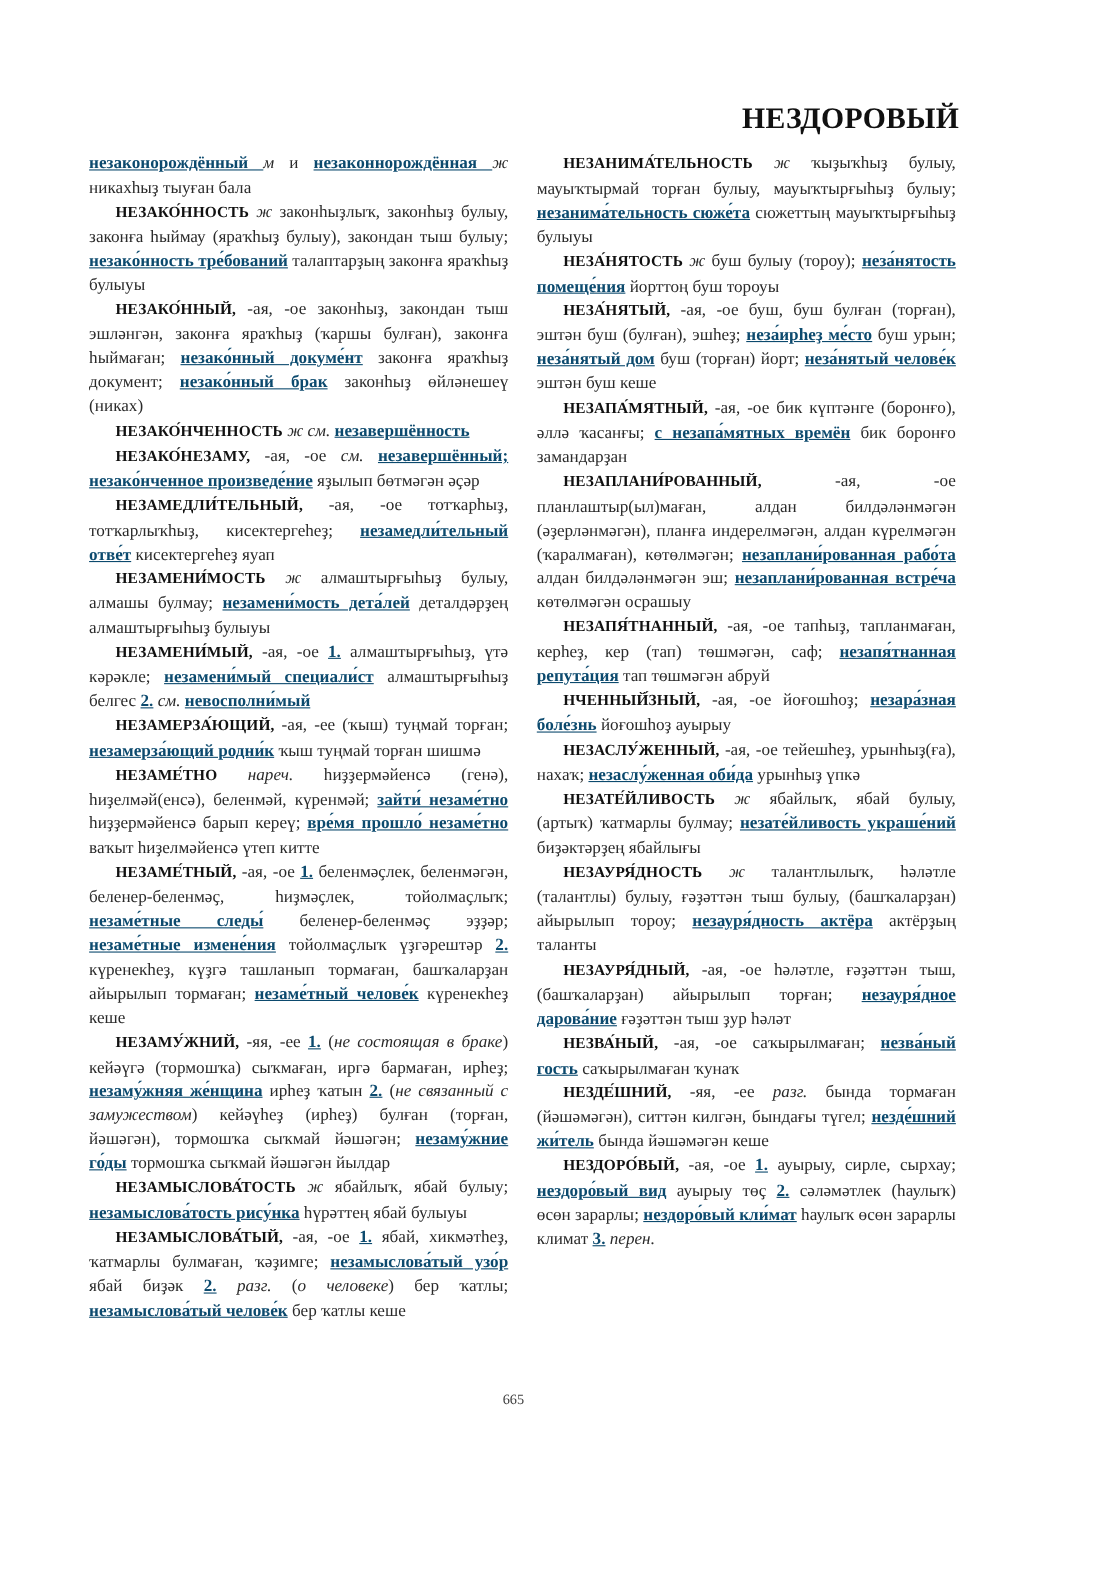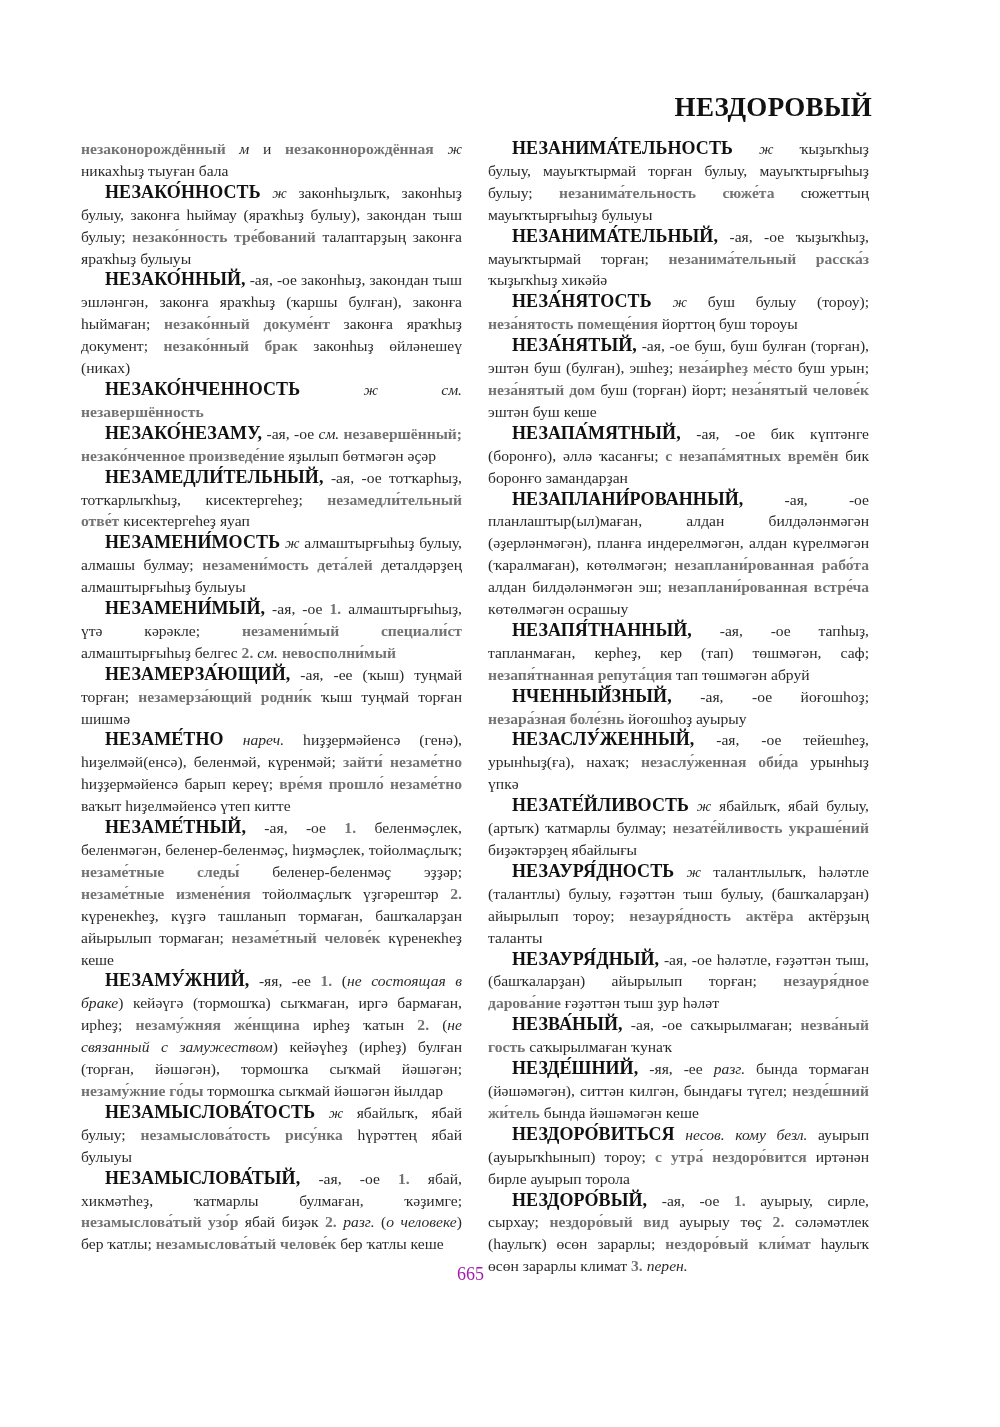--- a/index.html
+++ b/index.html
@@ -7,25 +7,25 @@
          font-family: "Liberation Serif", "DejaVu Serif", serif; color: #2a2a2a; }
   .page { position: absolute; left: 0; top: 0; width: 1000px; height: 1238px; }
   .running-head { position: absolute; right: 128px; top: 92px; font-size: 27px;
                   font-weight: bold; color: #111; letter-spacing: 0.3px; }
   .col { position: absolute; top: 138px; width: 381px; font-size: 15.6px;
          line-height: 21.9px; text-align: justify; hyphens: manual; }
   .col.left { left: 81px; }
   .col.right { left: 488px; }
   .entry { margin: 0; text-indent: 24px; }
   .entry.cont { text-indent: 0; }
-  .hw { font-weight: bold; font-size: 18px; color: #111; letter-spacing: 0.1px; }
-  .b { font-weight: bold; color: #737373; }
+  .hw { font-weight: bold; font-size: 14px; color: #111; letter-spacing: 0.1px; }
+  .b { font-weight: bold; color: #0c4a6e; text-decoration: underline; }
   .i { font-style: italic; }
   .n { }
-  .page-number { position: absolute; left: 457px; top: 1264px; font-size: 18px; color: #a21caf; }
+  .page-number { position: absolute; left: 457px; top: 1264px; font-size: 13px; color: #404040; }
 </style>
 </head>
 <body>
 
 <div class="page">
   <div class="running-head">НЕЗДОРОВЫЙ</div>
 
   <div class="col left">
       <p class="entry cont"><span class="b">незаконорождённый </span><span class="i">м</span><span class="n"> и </span><span class="b">незаконнорождённая </span><span class="i">ж</span><span class="n"> никахһыҙ тыуған бала</span></p>
       <p class="entry"><span class="hw">НЕЗАКО́ННОСТЬ</span><span class="n"> </span><span class="i">ж</span><span class="n"> законһыҙлыҡ, законһыҙ булыу, законға һыймау (яраҡһыҙ булыу), закондан тыш булыу; </span><span class="b">незако́нность тре́бований</span><span class="n"> талаптарҙың законға яраҡһыҙ булыуы</span></p>
@@ -37,31 +37,29 @@
       <p class="entry"><span class="hw">НЕЗАМЕНИ́МЫЙ,</span><span class="n"> -ая, -ое </span><span class="b">1.</span><span class="n"> алмаштырғыһыҙ, үтә кәрәкле; </span><span class="b">незамени́мый специали́ст</span><span class="n"> алмаштырғыһыҙ белгес </span><span class="b">2.</span><span class="n"> </span><span class="i">см.</span><span class="n"> </span><span class="b">невосполни́мый</span></p>
       <p class="entry"><span class="hw">НЕЗАМЕРЗА́ЮЩИЙ,</span><span class="n"> -ая, -ее (ҡыш) туңмай торған; </span><span class="b">незамерза́ющий родни́к</span><span class="n"> ҡыш туңмай торған шишмә</span></p>
       <p class="entry"><span class="hw">НЕЗАМЕ́ТНО</span><span class="n"> </span><span class="i">нареч.</span><span class="n"> һиҙҙермәйенсә (генә), һиҙелмәй(енсә), беленмәй, күренмәй; </span><span class="b">зайти́ незаме́тно</span><span class="n"> һиҙҙермәйенсә барып кереү; </span><span class="b">вре́мя прошло́ незаме́тно</span><span class="n"> ваҡыт һиҙелмәйенсә үтеп китте</span></p>
       <p class="entry"><span class="hw">НЕЗАМЕ́ТНЫЙ,</span><span class="n"> -ая, -ое </span><span class="b">1.</span><span class="n"> беленмәҫлек, беленмәгән, беленер-беленмәҫ, һиҙмәҫлек, тойолмаҫлыҡ; </span><span class="b">незаме́тные следы́</span><span class="n"> беленер-беленмәҫ эҙҙәр; </span><span class="b">незаме́тные измене́ния</span><span class="n"> тойолмаҫлыҡ үҙгәрештәр </span><span class="b">2.</span><span class="n"> күренекһеҙ, күҙгә ташланып тормаған, башҡаларҙан айырылып тормаған; </span><span class="b">незаме́тный челове́к</span><span class="n"> күренекһеҙ кеше</span></p>
       <p class="entry"><span class="hw">НЕЗАМУ́ЖНИЙ,</span><span class="n"> -яя, -ее </span><span class="b">1.</span><span class="n"> (</span><span class="i">не состоящая в браке</span><span class="n">) кейәүгә (тормошҡа) сыҡмаған, иргә бармаған, ирһеҙ; </span><span class="b">незаму́жняя же́нщина</span><span class="n"> ирһеҙ ҡатын </span><span class="b">2.</span><span class="n"> (</span><span class="i">не связанный с замужеством</span><span class="n">) кейәүһеҙ (ирһеҙ) булған (торған, йәшәгән), тормошҡа сыҡмай йәшәгән; </span><span class="b">незаму́жние го́ды</span><span class="n"> тормошҡа сыҡмай йәшәгән йылдар</span></p>
       <p class="entry"><span class="hw">НЕЗАМЫСЛОВА́ТОСТЬ</span><span class="n"> </span><span class="i">ж</span><span class="n"> ябайлыҡ, ябай булыу; </span><span class="b">незамыслова́тость рису́нка</span><span class="n"> һүрәттең ябай булыуы</span></p>
       <p class="entry"><span class="hw">НЕЗАМЫСЛОВА́ТЫЙ,</span><span class="n"> -ая, -ое </span><span class="b">1.</span><span class="n"> ябай, хикмәтһеҙ, ҡатмарлы булмаған, ҡәҙимге; </span><span class="b">незамыслова́тый узо́р</span><span class="n"> ябай биҙәк </span><span class="b">2.</span><span class="n"> </span><span class="i">разг.</span><span class="n"> (</span><span class="i">о человеке</span><span class="n">) бер ҡатлы; </span><span class="b">незамыслова́тый челове́к</span><span class="n"> бер ҡатлы кеше</span></p>
     </div>
   <div class="col right">
       <p class="entry"><span class="hw">НЕЗАНИМА́ТЕЛЬНОСТЬ</span><span class="n"> </span><span class="i">ж</span><span class="n"> ҡыҙыҡһыҙ булыу, мауыҡтырмай торған булыу, мауыҡтырғыһыҙ булыу; </span><span class="b">незанима́тельность сюже́та</span><span class="n"> сюжеттың мауыҡтырғыһыҙ булыуы</span></p>
-      <p class="entry"><span class="hw">НЕЗАНИМА́ТЕЛЬНЫЙ,</span><span class="n"> -ая, -ое ҡыҙыҡһыҙ, мауыҡтырмай торған; </span><span class="b">незанима́тельный расска́з</span><span class="n"> ҡыҙыҡһыҙ хикәйә</span></p>
       <p class="entry"><span class="hw">НЕЗА́НЯТОСТЬ</span><span class="n"> </span><span class="i">ж</span><span class="n"> буш булыу (тороу); </span><span class="b">неза́нятость помеще́ния</span><span class="n"> йорттоң буш тороуы</span></p>
       <p class="entry"><span class="hw">НЕЗА́НЯТЫЙ,</span><span class="n"> -ая, -ое буш, буш булған (торған), эштән буш (булған), эшһеҙ; </span><span class="b">неза́ирһеҙ ме́сто</span><span class="n"> буш урын; </span><span class="b">неза́нятый дом</span><span class="n"> буш (торған) йорт; </span><span class="b">неза́нятый челове́к</span><span class="n"> эштән буш кеше</span></p>
       <p class="entry"><span class="hw">НЕЗАПА́МЯТНЫЙ,</span><span class="n"> -ая, -ое бик күптәнге (боронғо), әллә ҡасанғы; </span><span class="b">с незапа́мятных времён</span><span class="n"> бик боронғо замандарҙан</span></p>
       <p class="entry"><span class="hw">НЕЗАПЛАНИ́РОВАННЫЙ,</span><span class="n"> -ая, -ое планлаштыр(ыл)маған, алдан билдәләнмәгән (әҙерләнмәгән), планға индерелмәгән, алдан күрелмәгән (ҡаралмаған), көтөлмәгән; </span><span class="b">незаплани́рованная рабо́та</span><span class="n"> алдан билдәләнмәгән эш; </span><span class="b">незаплани́рованная встре́ча</span><span class="n"> көтөлмәгән осрашыу</span></p>
       <p class="entry"><span class="hw">НЕЗАПЯ́ТНАННЫЙ,</span><span class="n"> -ая, -ое тапһыҙ, тапланмаған, керһеҙ, кер (тап) төшмәгән, саф; </span><span class="b">незапя́тнанная репута́ция</span><span class="n"> тап төшмәгән абруй</span></p>
       <p class="entry"><span class="hw">НЧЕННЫЙ́ЗНЫЙ,</span><span class="n"> -ая, -ое йоғошһоҙ; </span><span class="b">незара́зная боле́знь</span><span class="n"> йоғошһоҙ ауырыу</span></p>
       <p class="entry"><span class="hw">НЕЗАСЛУ́ЖЕННЫЙ,</span><span class="n"> -ая, -ое тейешһеҙ, урынһыҙ(ға), нахаҡ; </span><span class="b">незаслу́женная оби́да</span><span class="n"> урынһыҙ үпкә</span></p>
       <p class="entry"><span class="hw">НЕЗАТЕ́ЙЛИВОСТЬ</span><span class="n"> </span><span class="i">ж</span><span class="n"> ябайлыҡ, ябай булыу, (артыҡ) ҡатмарлы булмау; </span><span class="b">незате́йливость украше́ний</span><span class="n"> биҙәктәрҙең ябайлығы</span></p>
       <p class="entry"><span class="hw">НЕЗАУРЯ́ДНОСТЬ</span><span class="n"> </span><span class="i">ж</span><span class="n"> талантлылыҡ, һәләтле (талантлы) булыу, ғәҙәттән тыш булыу, (башҡаларҙан) айырылып тороу; </span><span class="b">незауря́дность актёра</span><span class="n"> актёрҙың таланты</span></p>
       <p class="entry"><span class="hw">НЕЗАУРЯ́ДНЫЙ,</span><span class="n"> -ая, -ое һәләтле, ғәҙәттән тыш, (башҡаларҙан) айырылып торған; </span><span class="b">незауря́дное дарова́ние</span><span class="n"> ғәҙәттән тыш ҙур һәләт</span></p>
       <p class="entry"><span class="hw">НЕЗВА́НЫЙ,</span><span class="n"> -ая, -ое саҡырылмаған; </span><span class="b">незва́ный гость</span><span class="n"> саҡырылмаған ҡунаҡ</span></p>
       <p class="entry"><span class="hw">НЕЗДЕ́ШНИЙ,</span><span class="n"> -яя, -ее </span><span class="i">разг.</span><span class="n"> бында тормаған (йәшәмәгән), ситтән килгән, бындағы түгел; </span><span class="b">незде́шний жи́тель</span><span class="n"> бында йәшәмәгән кеше</span></p>
-      <p class="entry"><span class="hw">НЕЗДОРО́ВИТЬСЯ</span><span class="n"> </span><span class="i">несов. кому безл.</span><span class="n"> ауырып (ауырыҡһынып) тороу; </span><span class="b">с утра́ нездоро́вится</span><span class="n"> иртәнән бирле ауырып торола</span></p>
       <p class="entry"><span class="hw">НЕЗДОРО́ВЫЙ,</span><span class="n"> -ая, -ое </span><span class="b">1.</span><span class="n"> ауырыу, сирле, сырхау; </span><span class="b">нездоро́вый вид</span><span class="n"> ауырыу төҫ </span><span class="b">2.</span><span class="n"> сәләмәтлек (һаулыҡ) өсөн зарарлы; </span><span class="b">нездоро́вый кли́мат</span><span class="n"> һаулыҡ өсөн зарарлы климат </span><span class="b">3.</span><span class="n"> </span><span class="i">перен.</span></p>
     </div>
 
   <div class="page-number">665</div>
 </div>
 
 </body></html>

